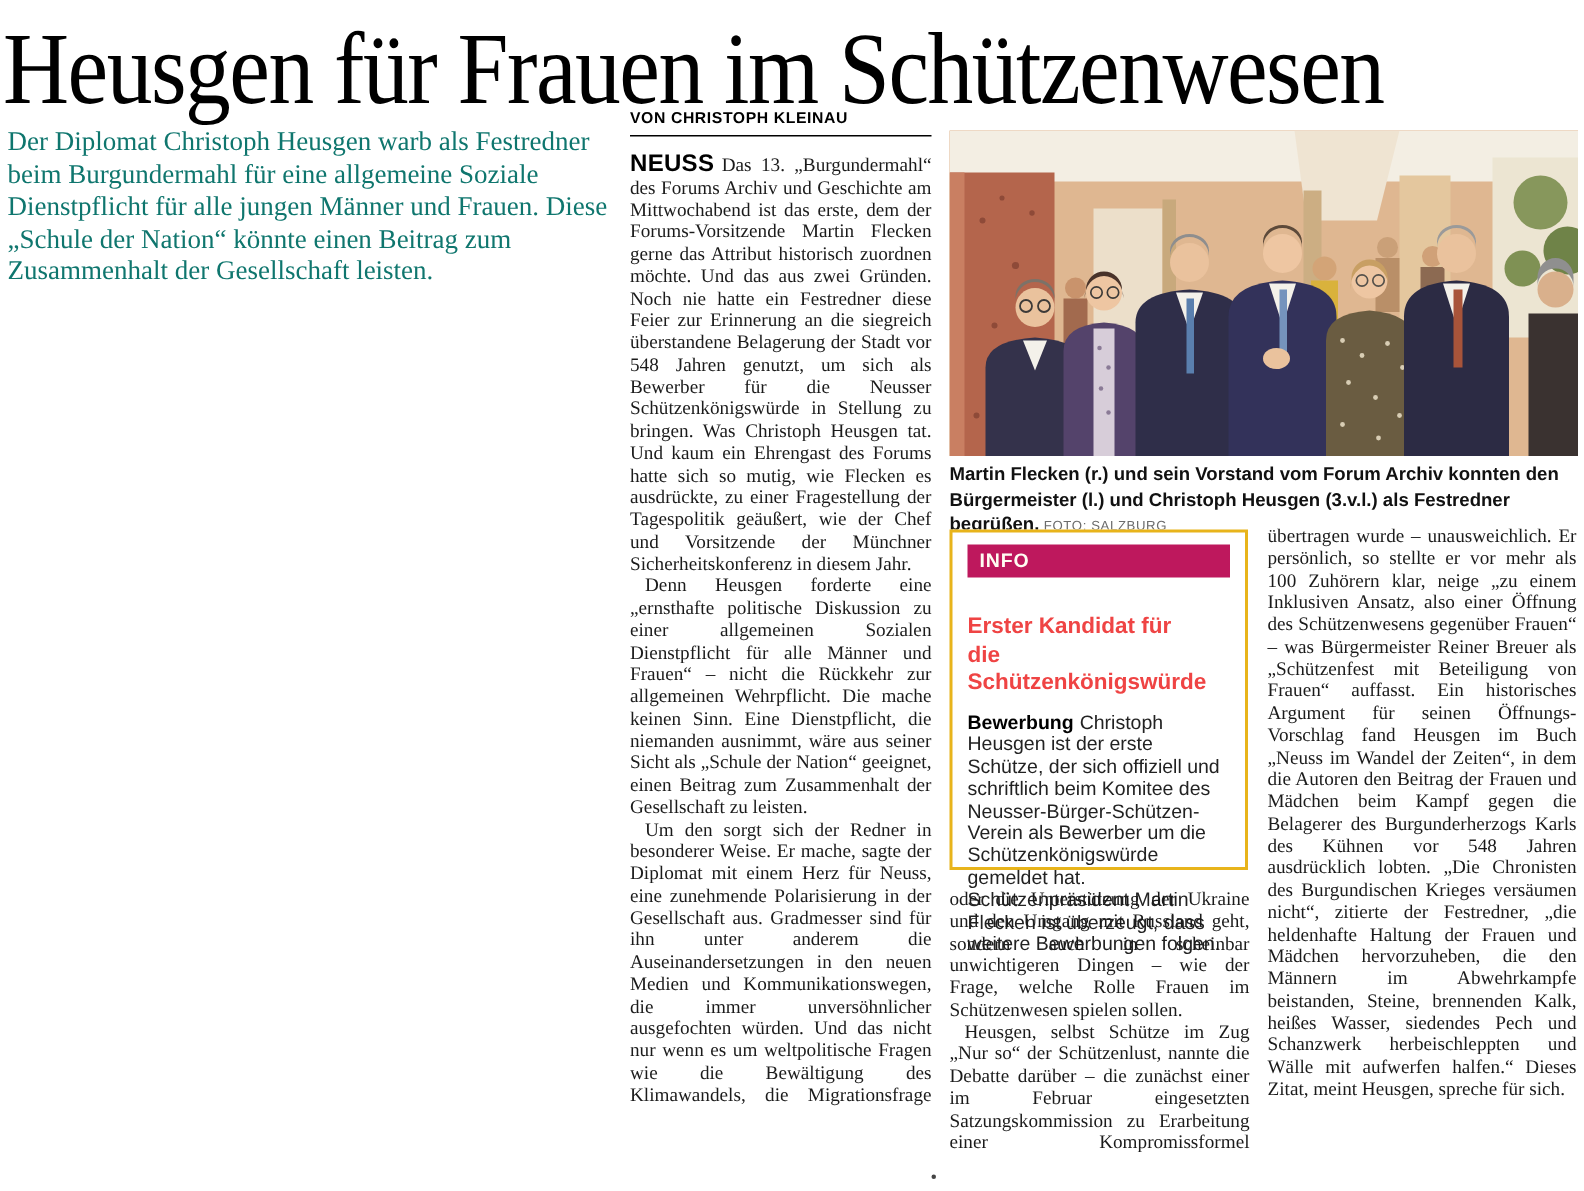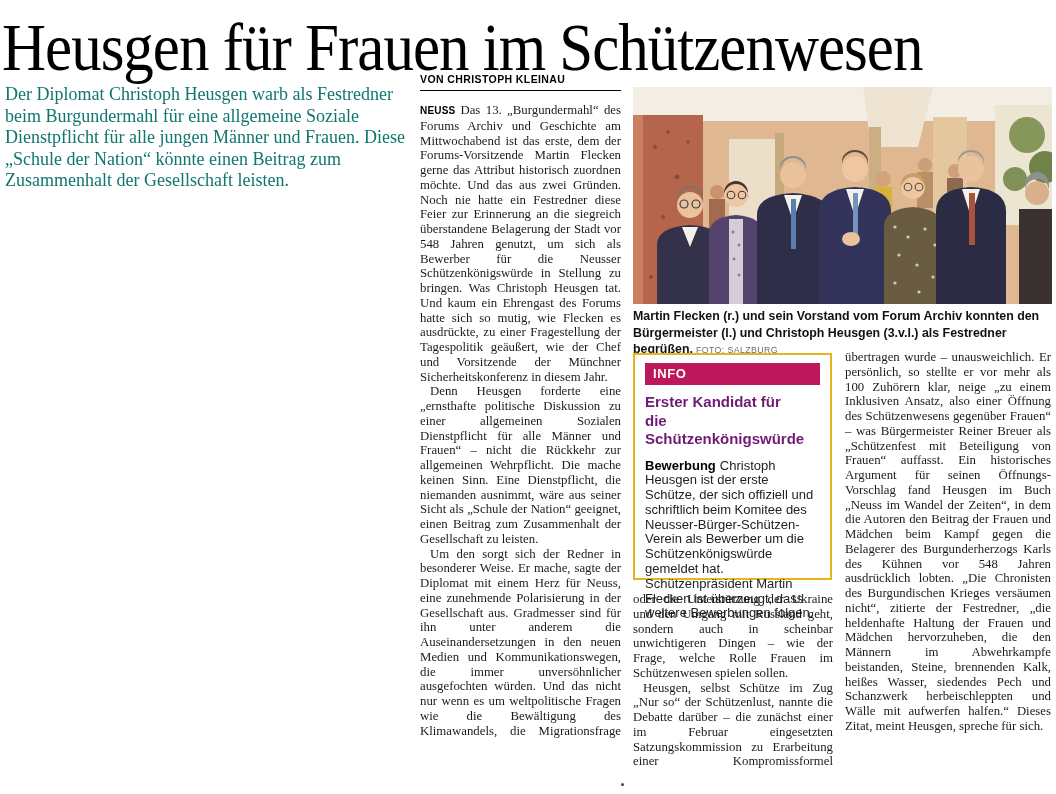--- a/index.html
+++ b/index.html
@@ -14,21 +14,21 @@
 
   
   .lead{position:absolute;left:5px;top:84px;width:404px;margin:0;
         font-size:18px;line-height:21.6px;color:#0f766e;}
 
   
   .bodycopy{font-size:12.8px;line-height:14.75px;text-align:justify;hyphens:auto;color:#1b1b1b;}
   .bodycopy p{margin:0;}
   .bodycopy p.indent{text-indent:10px;}
   .bodycopy p.flow-out{text-align-last:justify;}
-  .dateline{font-family:"Liberation Sans",sans-serif;font-weight:700;font-size:10px;
+  .dateline{font-family:"Liberation Sans",sans-serif;font-weight:700;font-size:16px;
             letter-spacing:.2px;margin-right:5px;color:#000;}
 
   
   .col2{position:absolute;left:420px;top:73px;width:201px;}
   .byline{font-family:"Liberation Sans",sans-serif;font-size:10.5px;font-weight:700;
           letter-spacing:.4px;color:#000;padding-bottom:5px;border-bottom:1.5px solid #000;}
   .col2 .bodycopy{margin-top:12px;}
 
   
   .photo-wrap{position:absolute;left:633px;top:87px;width:419px;height:217px;overflow:hidden;background:#dfb791;}
@@ -36,21 +36,21 @@
            font-family:"Liberation Sans",sans-serif;font-weight:700;font-size:12.4px;
            line-height:16.6px;color:#111;}
   .credit{font-size:8.8px;font-weight:400;color:#6b6b6b;letter-spacing:.4px;margin-left:3px;}
 
   
   .infobox{position:absolute;left:633px;top:353px;width:199px;height:227px;box-sizing:border-box;
            border:2px solid #e8b41b;background:#fff;padding:8px 10px;
            font-family:"Liberation Sans",sans-serif;}
   .info-label{display:block;background:#be185d;color:#fffdf2;font-weight:700;font-size:13px;
               letter-spacing:.6px;padding:3px 8px 4px;}
-  .info-title{margin-top:8px;font-weight:700;font-size:15px;line-height:18.5px;color:#701a75;}
+  .info-title{margin-top:24px;font-weight:700;font-size:15px;line-height:18.5px;color:#ef4444;}
   .info-title span{display:block;}
   .info-body{margin-top:10px;font-size:13px;line-height:14.8px;color:#222;}
   .info-leadin{font-weight:700;margin-right:4px;color:#000;}
 
   
   .col3{position:absolute;left:633px;top:592px;width:200px;}
   .col4{position:absolute;left:845px;top:350px;width:206px;}
 
   .end-dot{position:absolute;left:621px;top:783px;width:3px;height:3px;border-radius:50%;background:#444;}
 </style>

